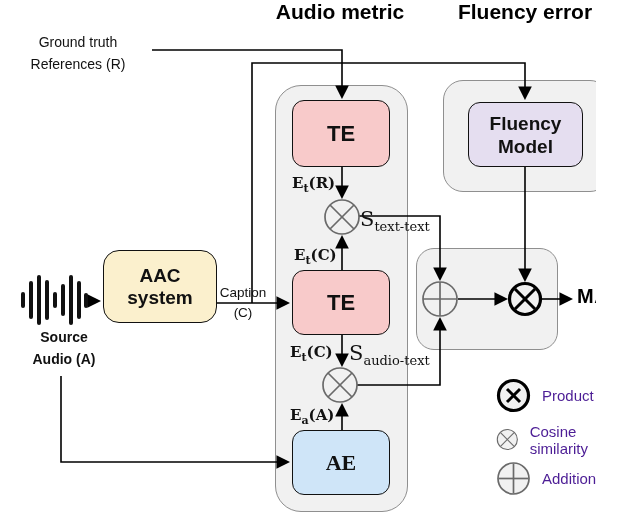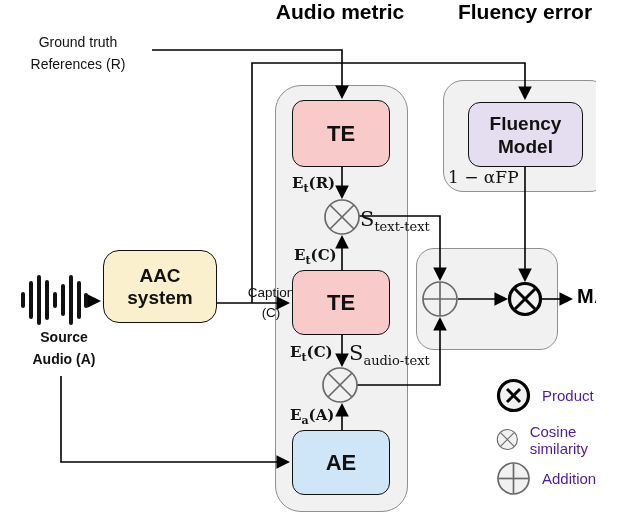--- a/index.html
+++ b/index.html
@@ -99,56 +99,55 @@
   <div class="title" style="left:425px; top:0px; width:160px;">Fluency error</div>
 
   <div class="small-label" style="left:0px; top:31px; width:116px;">
     <div>Ground truth</div>
     <div>References (R)</div>
   </div>
   <div class="small-label" style="left:1px; top:326px; width:86px;font-weight:bold;">
     <div>Source</div>
     <div>Audio (A)</div>
   </div>
-  <div class="small-label" style="left:196px; top:283px; width:54px; font-size:13.5px; line-height:20px;padding-left:28px;">
+  <div class="small-label" style="left:196px; top:283px; width:54px; font-size:13.5px; line-height:20px;">
     <div>Caption</div>
     <div>(C)</div>
   </div>
 
   <div class="box" style="left: 83px; top: 250px; width: 114px; height: 73px; border-radius: 16px; font-size: 19px; line-height: 22px; background-color: rgb(251, 240, 205);">
     <div>
       <div>AAC</div>
       <div>system</div>
     </div>
   </div>
   <div class="box" style="left: 272px; top: 100px; width: 98px; height: 67px; border-radius: 12px; font-size: 22px; background-color: rgb(248, 202, 202);">
     <span>TE</span>
   </div>
   <div class="box" style="left: 272px; top: 270px; width: 98px; height: 65px; border-radius: 12px; font-size: 22px; background-color: rgb(248, 202, 202);">
     <span>TE</span>
   </div>
-  <div class="box" style="left: 272px; top: 430px; width: 98px; height: 65px; border-radius: 12px; font-size: 22px; background-color: rgb(207, 229, 248);">
+  <div class="box" style="left: 272px; top: 430px; width: 98px; height: 65px; border-radius: 12px; font-size: 22px; background-color: rgb(207, 229, 248); font-family: Liberation Serif, serif;">
     <span>AE</span>
   </div>
   <div class="box" style="left: 448px; top: 102px; width: 115px; height: 65px; border-radius: 12px; font-size: 19px; line-height: 23px; background-color: rgb(229, 222, 240);">
     <div>
       <div>Fluency</div>
       <div>Model</div>
     </div>
   </div>
 
   <span class="math math-e" style="left:272px; top:174px;"><span>E</span><sub>t</sub><span>(R)</span></span>
   <span class="math math-e" style="left:274px; top:246px;"><span>E</span><sub>t</sub><span>(C)</span></span>
   <span class="math math-e" style="left:270px; top:343px;"><span>E</span><sub>t</sub><span>(C)</span></span>
   <span class="math math-e" style="left:270px; top:406px;"><span>E</span><sub>a</sub><span>(A)</span></span>
 
   <span class="math math-s" style="left:340px; top:207px;"><span>S</span><sub>text-text</sub></span>
   <span class="math math-s" style="left:329px; top:341px;"><span>S</span><sub>audio-text</sub></span>
 
-  <span class="math" style="left:428px; top:167px; font-size:17px;">1 − αFP</span>
 
   <span class="mace" style="left:557px; top:285px;">MACE</span>
 
   <div class="legend-row" style="left:476px; top:378px;">
     <svg width="35" height="35" viewBox="0 0 35 35">
       <circle cx="17.5" cy="17.5" r="15" fill="#f1f1f1" stroke="#000" stroke-width="3.2"></circle>
       <line x1="11" y1="11" x2="24" y2="24" stroke="#000" stroke-width="3"></line>
       <line x1="24" y1="11" x2="11" y2="24" stroke="#000" stroke-width="3"></line>
     </svg>
     <span>Product</span>

